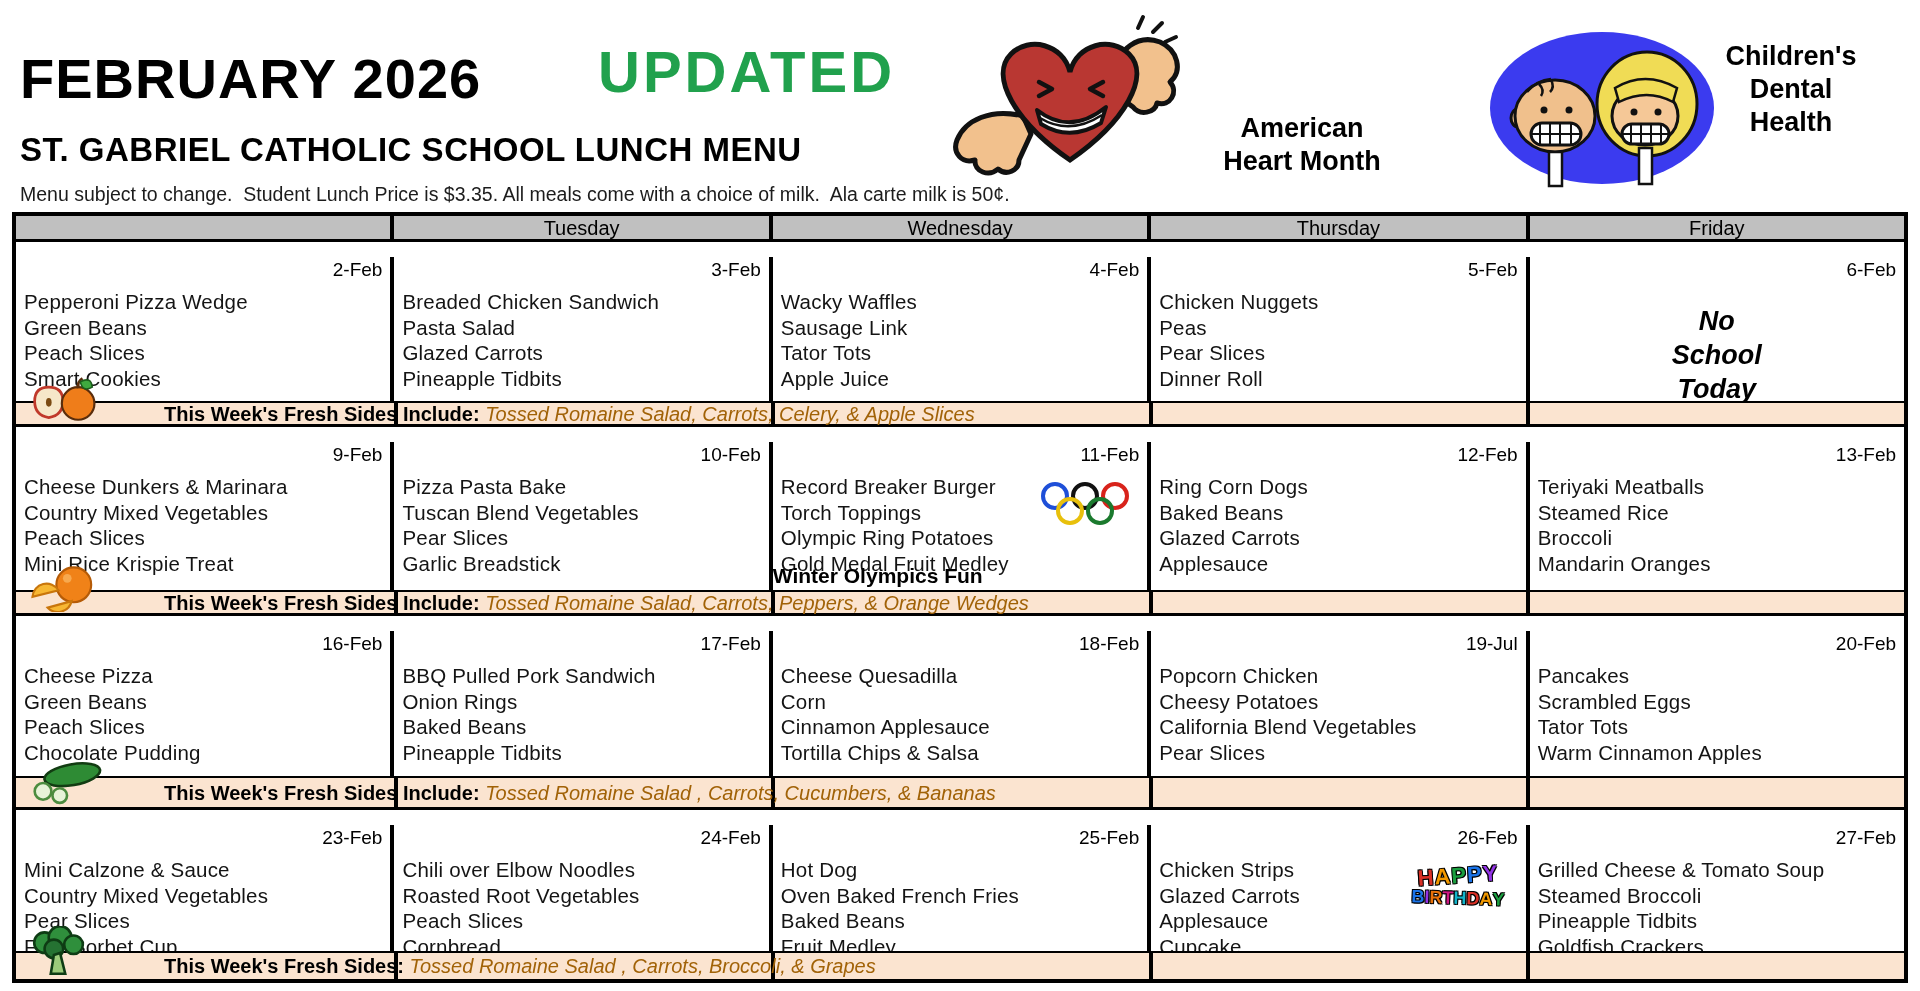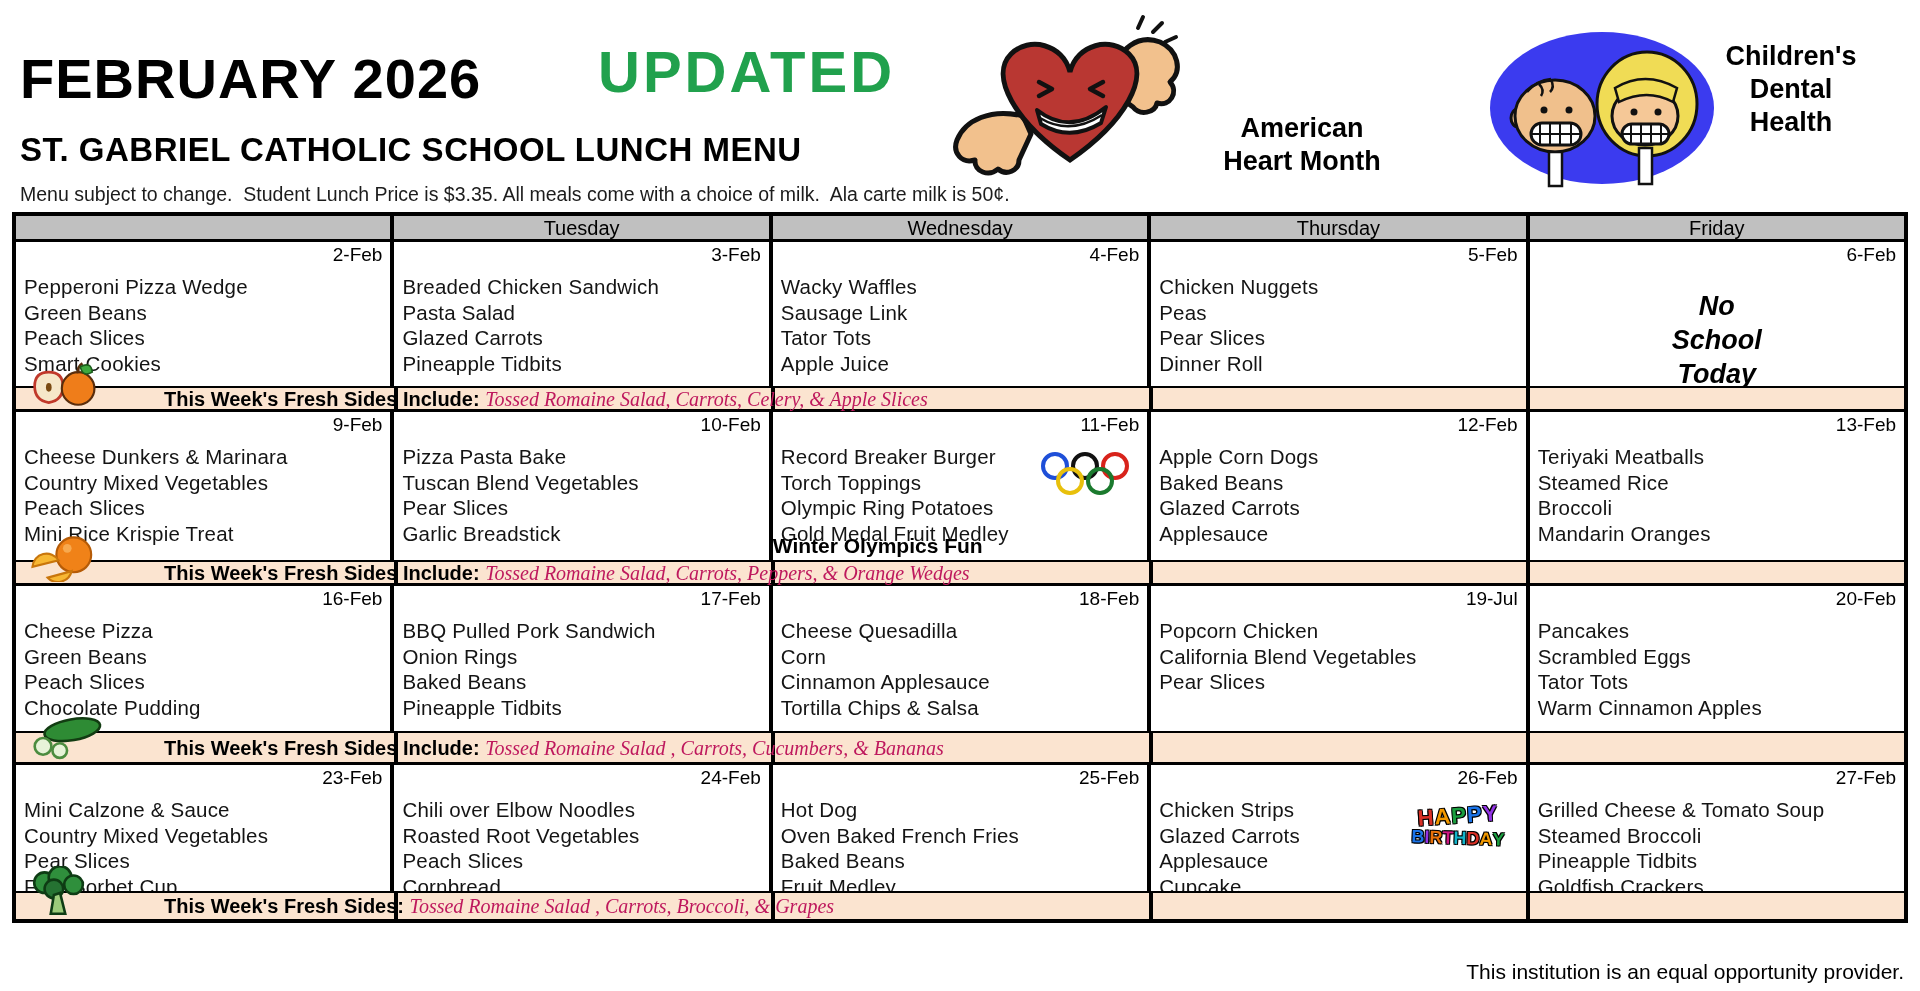--- a/index.html
+++ b/index.html
@@ -19,42 +19,42 @@
   .heart-label { position:absolute; left:1212px; top:112px; width:180px; text-align:center; font-size:27px; font-weight:bold; line-height:33px; }
   .kids-art { position:absolute; left:1487px; top:28px; width:230px; height:168px; }
   .dental-label { position:absolute; left:1716px; top:40px; width:150px; text-align:center; font-size:27px; font-weight:bold; line-height:33px; }
 
   
   .calendar { position:absolute; left:12px; top:212px; width:1896px; border:4px solid #000; background:#fff; }
   .cal-header-row { display:flex; height:26px; background:var(--day-header-bg,#C0C0C0); border-bottom:3px solid #000; }
   .cal-header-cell { flex:1; text-align:center; font-size:20px; line-height:24px; border-left:4px solid #000; }
   .cal-header-cell:first-child { border-left:none;margin-top:40px; }
 
-  .week-row { display:flex; position:relative; background:#fff; }
+  .week-row { display:flex; position:relative; background:#fff;margin-top:15px; }
   .day-cell { flex:1; position:relative; border-left:4px solid #000; padding:2px 8px 0 8px; overflow:visible; }
   .day-cell:first-child { border-left:none; }
   .cell-date { text-align:right; font-size:19px; line-height:21px; }
   .cell-items { margin-top:9px; }
   .menu-item { font-size:20.5px; line-height:25.5px; color:#141414; letter-spacing:.2px; }
   .no-school { margin-top:24px; text-align:center; font-size:27px; font-weight:bold; line-height:34px;font-style:italic; }
   .cell-event { position:absolute; left:0; right:0; bottom:2px; text-align:left; font-size:21px; font-weight:bold; }
   .olympic-rings-wrap { position:absolute; right:14px; top:38px; }
 
   .bday-art { position:absolute; right:6px; top:40px; width:124px; text-align:center; line-height:1; }
   .bday-line1 { font-size:22px; font-weight:900; letter-spacing:1px; transform:rotate(-4deg); text-shadow:1px 1px 0 #000,-1px 1px 0 #000,1px -1px 0 #000,-1px -1px 0 #000; }
   .bday-line2 { font-size:18px; font-weight:900; letter-spacing:0; transform:rotate(2deg); margin-top:2px; text-shadow:1px 1px 0 #000,-1px 1px 0 #000,1px -1px 0 #000,-1px -1px 0 #000; }
   .bday-line1 span, .bday-line2 span { display:inline-block; }
 
   .banner-row { position:relative; background:var(--banner-bg,#FBE4D0); border-top:2px solid #000; border-bottom:3px solid #000; z-index:2; }
   .banner-row.last { border-bottom:none; }
   .banner-divider { position:absolute; top:0; bottom:0; width:4px; background:#000; }
   .banner-icon { position:absolute; left:12px; bottom:1px; height:50px; width:118px; display:flex; align-items:flex-end; }
   .banner-text { position:absolute; left:148px; top:50%; transform:translateY(-50%); font-size:20px; white-space:nowrap; }
   .banner-label { font-weight:bold; }
-  .banner-value { font-style:italic; color:#be185d;font-family:Liberation Serif, serif; }
+  .banner-value { font-style:italic; color:#a16207; }
 
   .footer { position:absolute; right:16px; top:960px; font-size:21px; }
 </style>
 </head>
 <body>
 
 <div class="page">
 
   <div class="title">FEBRUARY 2026</div>
   <div class="updated">UPDATED</div>
@@ -210,21 +210,21 @@
                 <circle cx="78" cy="16" r="12" stroke="#D8231B"></circle>
                 <circle cx="33" cy="31" r="12" stroke="#E8C00C"></circle>
                 <circle cx="63" cy="31" r="12" stroke="#1B7A2E"></circle>
               </g>
             </svg></div>
           <div class="cell-event">Winter Olympics Fun</div>
         </div>
         <div class="day-cell">
           <div class="cell-date">12-Feb</div>
           <div class="cell-items">
-            <div class="menu-item">Apple Corn Dogs</div>
+            <div class="menu-item">Ring Corn Dogs</div>
             <div class="menu-item">Baked Beans</div>
             <div class="menu-item">Glazed Carrots</div>
             <div class="menu-item">Applesauce</div>
           </div>
         </div>
         <div class="day-cell">
           <div class="cell-date">13-Feb</div>
           <div class="cell-items">
             <div class="menu-item">Teriyaki Meatballs</div>
             <div class="menu-item">Steamed Rice</div>
@@ -273,20 +273,21 @@
             <div class="menu-item">Cheese Quesadilla</div>
             <div class="menu-item">Corn</div>
             <div class="menu-item">Cinnamon Applesauce</div>
             <div class="menu-item">Tortilla Chips &amp; Salsa</div>
           </div>
         </div>
         <div class="day-cell">
           <div class="cell-date">19-Jul</div>
           <div class="cell-items">
             <div class="menu-item">Popcorn Chicken</div>
+            <div class="menu-item">Cheesy Potatoes</div>
             <div class="menu-item">California Blend Vegetables</div>
             <div class="menu-item">Pear Slices</div>
           </div>
         </div>
         <div class="day-cell">
           <div class="cell-date">20-Feb</div>
           <div class="cell-items">
             <div class="menu-item">Pancakes</div>
             <div class="menu-item">Scrambled Eggs</div>
             <div class="menu-item">Tator Tots</div>

